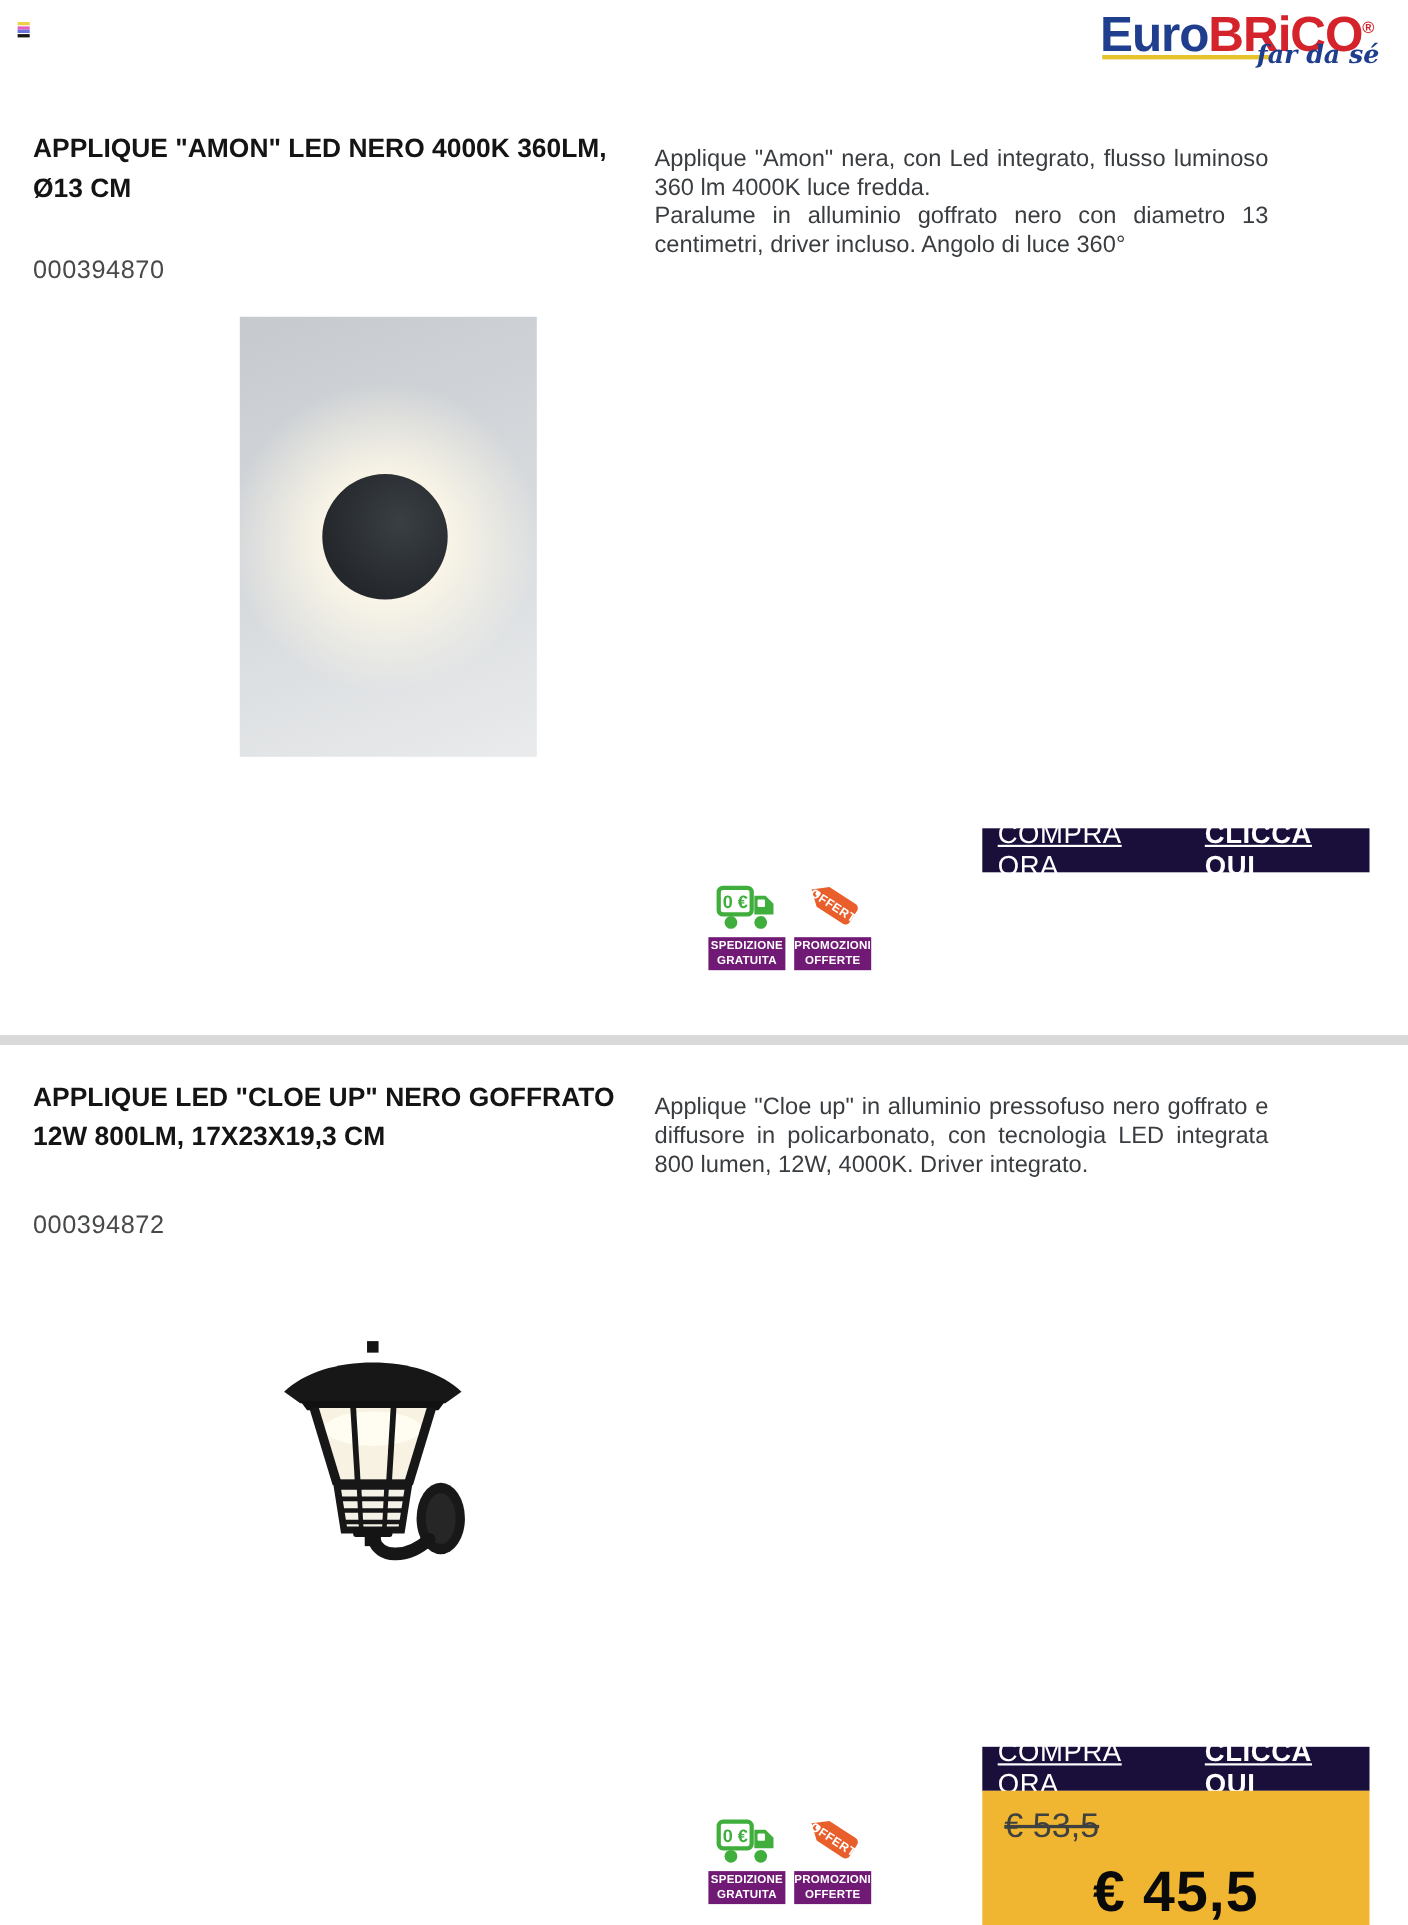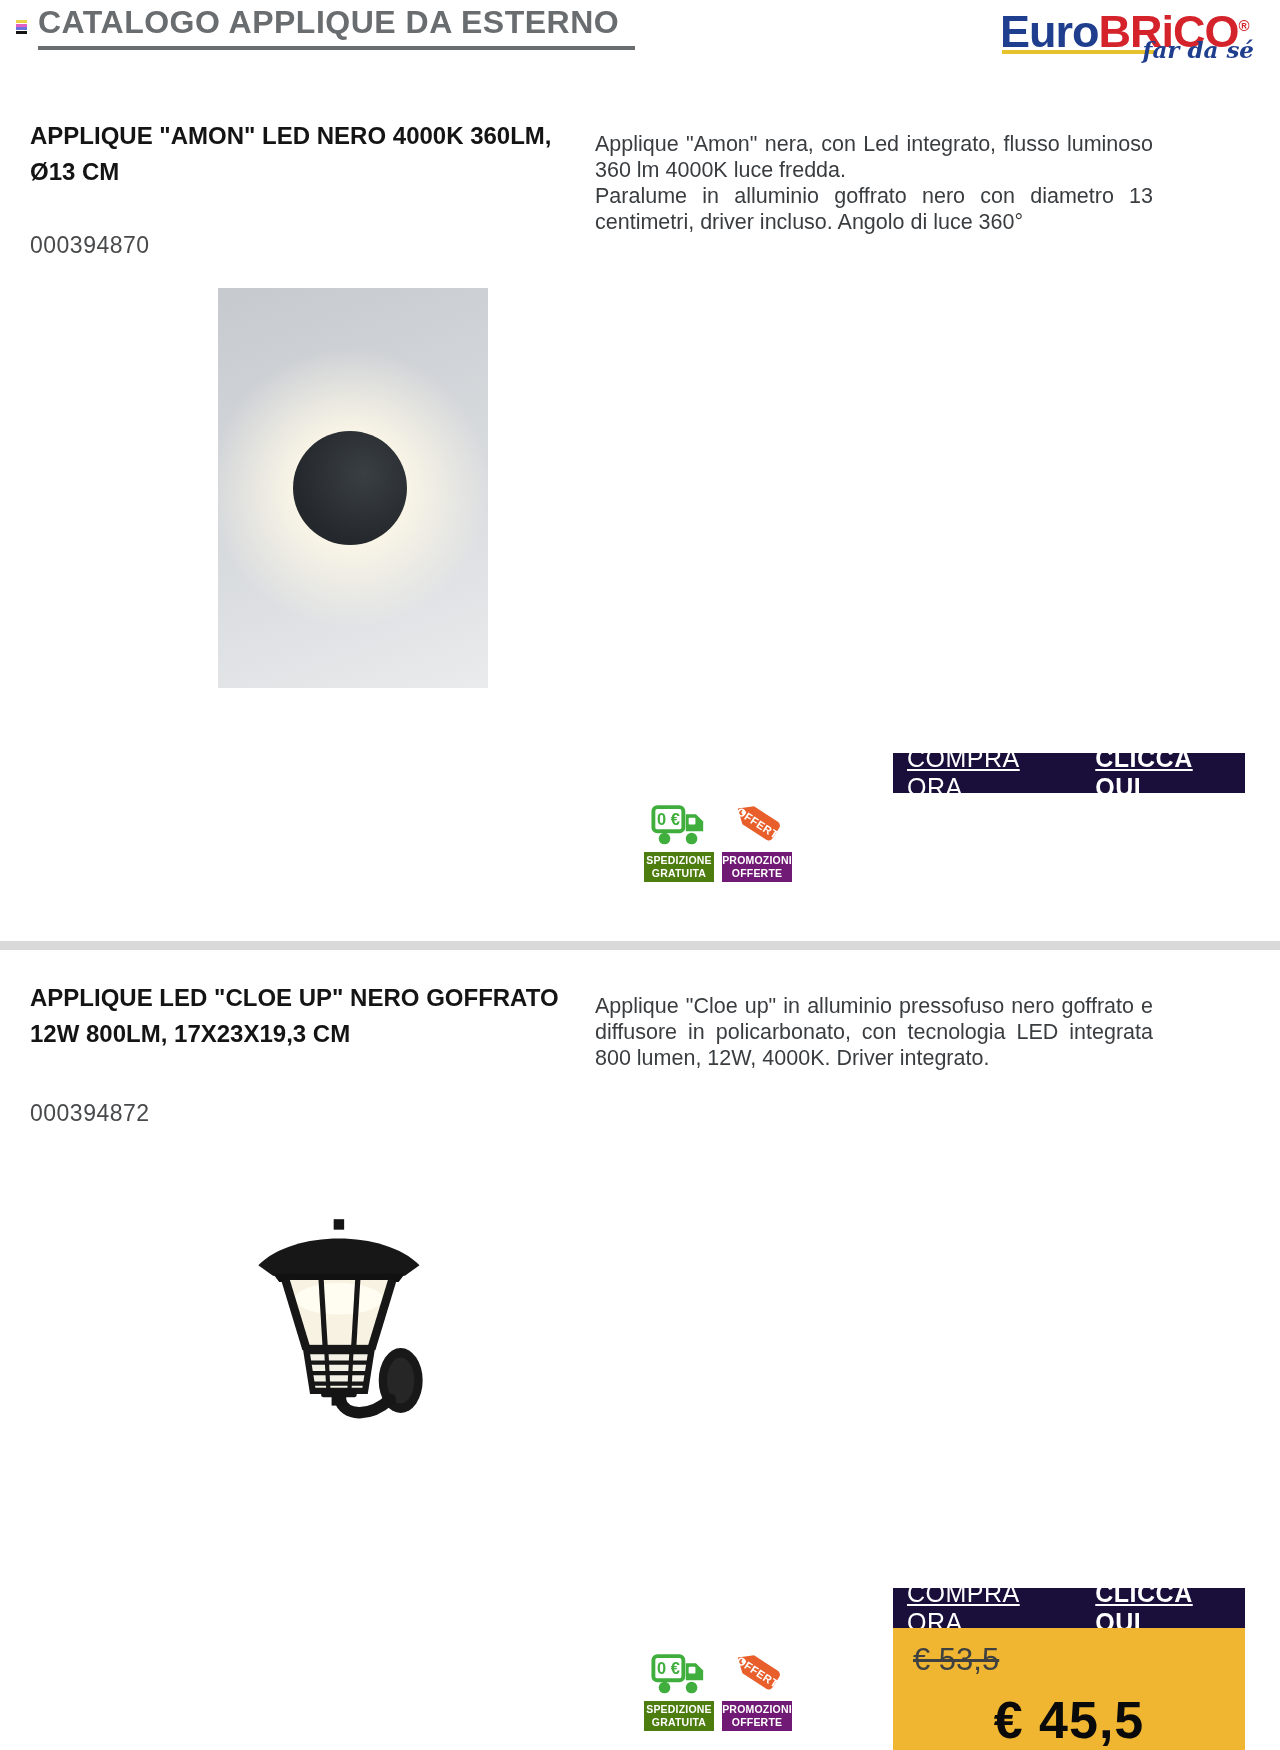--- a/index.html
+++ b/index.html
@@ -37,21 +37,21 @@
   .glow { position:absolute; left:-28px; top:40px; width:320px; height:320px; border-radius:50%;
     background:radial-gradient(circle, #fff9e8 0%, rgba(255,249,232,.85) 25%, rgba(255,249,232,0) 62%); }
   .disc { position:absolute; left:75px; top:143px; width:114px; height:114px; border-radius:50%;
     background:radial-gradient(circle at 62% 38%, #3a3f44 0%, #24282c 70%); }
   
   .photo-cloe { position:absolute; left:252px; top:1215px; width:178px; height:222px; }
   
   .badge { position:absolute; width:70px; text-align:center; }
   .badge svg { display:block; margin:0 auto; }
   .badge-label { margin-top:3px; color:#fff; font-weight:700; font-size:10.5px; line-height:12.5px; padding:2px 0 3px; letter-spacing:.2px; }
-  .badge-shipping .badge-label { background:#4d7c0f; }
+  .badge-shipping .badge-label { background:#701a75; }
   .badge-promo .badge-label { background:#701a75; }
   .r0 .badge-shipping { left:644px; top:801px; }
   .r0 .badge-promo    { left:722px; top:801px; }
   .r1 .badge-shipping { left:644px; top:1650px; }
   .r1 .badge-promo    { left:722px; top:1650px; }
   
   .price-box { position:absolute; left:893px; width:352px; }
   .pb-header { height:40px; background:#190f3a; color:#fff; display:flex; align-items:center; gap:14px; padding-left:14px; font-size:25px; cursor:pointer;justify-content:flex-end; }
   .cta-left  { font-weight:400; text-decoration:underline; letter-spacing:.5px; }
   .cta-right { font-weight:800; text-decoration:underline; letter-spacing:.5px; }
@@ -79,21 +79,20 @@
 <body>
 
 <div class="page">
 
   <div class="mark-icon">
     <div class="mk1"></div>
       <div class="mk2"></div>
       <div class="mk3"></div>
       <div class="mk4"></div>
   </div>
-  <h1 class="page-title">CATALOGO APPLIQUE DA ESTERNO</h1>
 
   <div class="logo">
     <span class="logo-text"><span class="logo-euro">Euro</span><span class="logo-brico">BRiCO</span><span class="logo-reg">®</span></span>
     <div class="logo-bar"></div>
     <span class="logo-tagline">far da sé</span>
   </div>
 
   <section class="r0">
     <h2 class="p-title">APPLIQUE "AMON" LED NERO 4000K 360LM, Ø13 CM</h2>
     <div class="p-code">000394870</div>

